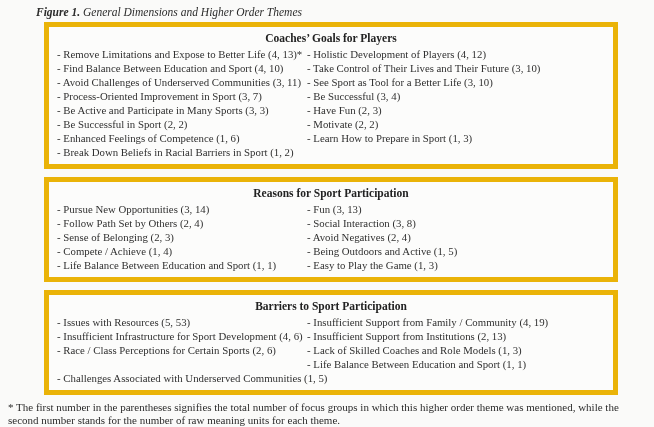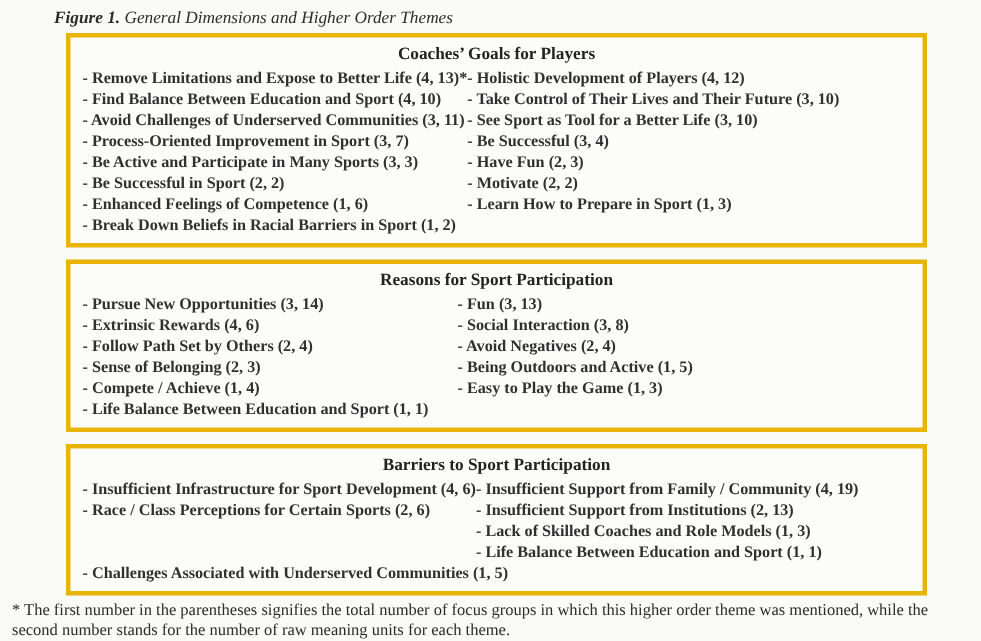--- a/index.html
+++ b/index.html
@@ -17,36 +17,36 @@
     font-size: 11.5px; font-style: italic; color: #2b2b2b;
     white-space: nowrap;
   }
   .caption .cap-label { font-weight: bold; }
 
   .boxes {
     position: absolute; left: 44px; top: 22px; width: 574px;
     display: flex; flex-direction: column; gap: 8px;
   }
   .theme-box {
-    border: 3px solid #eab308;
+    border: 5px solid #eab308;
     background: #fcfcfb;
     padding: 4px 8px 5px 8px;
     box-sizing: border-box;
   }
   .box-title {
     text-align: center; font-weight: bold;
     font-size: 11.5px; line-height: 14px;
     margin-bottom: 2px; color: #222222;
   }
   .cols { display: flex; }
   .col-left { flex: 0 0 250px; }
   .col-right { flex: 1 1 auto; }
   .item {
     font-size: 10.8px; line-height: 14px;
-    white-space: nowrap; color: #303030; font-weight: bold;
+    white-space: nowrap; color: #303030;
   }
 
   .footnote {
     position: absolute; left: 8px; top: 401px; right: 6px;
     font-size: 11px; line-height: 12.5px;
     color: #2b2b2b;
   }
 </style>
 </head>
 <body>
@@ -80,39 +80,39 @@
             <div class="item">- Motivate (2, 2)</div>
             <div class="item">- Learn How to Prepare in Sport (1, 3)</div>
           </div>
         </div>
       </div>
       <div class="theme-box">
         <div class="box-title">Reasons for Sport Participation</div>
         <div class="cols">
           <div class="col-left">
             <div class="item">- Pursue New Opportunities (3, 14)</div>
-            <div class="item">- Extrinsic Rewards (4, 6)</div>
             <div class="item">- Follow Path Set by Others (2, 4)</div>
             <div class="item">- Sense of Belonging (2, 3)</div>
             <div class="item">- Compete / Achieve (1, 4)</div>
             <div class="item">- Life Balance Between Education and Sport (1, 1)</div>
           </div>
           <div class="col-right">
             <div class="item">- Fun (3, 13)</div>
             <div class="item">- Social Interaction (3, 8)</div>
             <div class="item">- Avoid Negatives (2, 4)</div>
             <div class="item">- Being Outdoors and Active (1, 5)</div>
             <div class="item">- Easy to Play the Game (1, 3)</div>
           </div>
         </div>
       </div>
       <div class="theme-box">
         <div class="box-title">Barriers to Sport Participation</div>
         <div class="cols">
           <div class="col-left">
+            <div class="item">- Issues with Resources (5, 53)</div>
             <div class="item">- Insufficient Infrastructure for Sport Development (4, 6)</div>
             <div class="item">- Race / Class Perceptions for Certain Sports (2, 6)</div>
           </div>
           <div class="col-right">
             <div class="item">- Insufficient Support from Family / Community (4, 19)</div>
             <div class="item">- Insufficient Support from Institutions (2, 13)</div>
             <div class="item">- Lack of Skilled Coaches and Role Models (1, 3)</div>
             <div class="item">- Life Balance Between Education and Sport (1, 1)</div>
           </div>
         </div>

